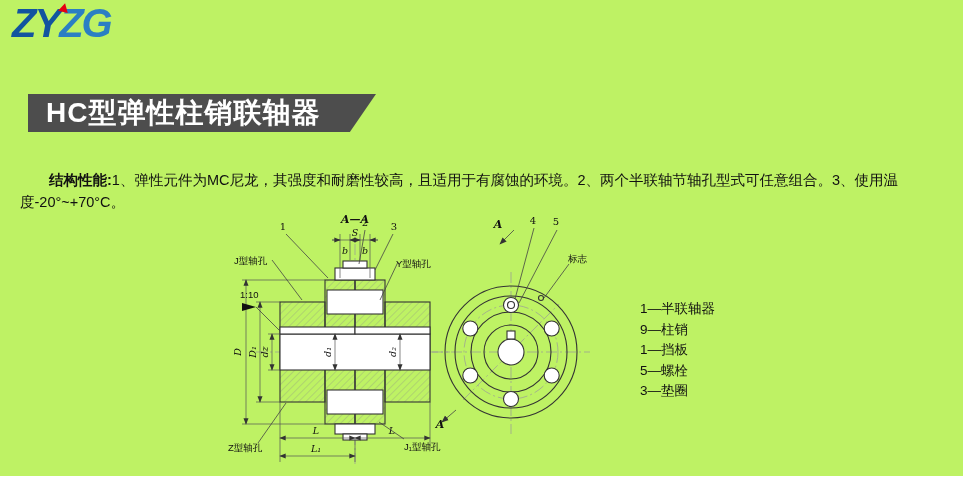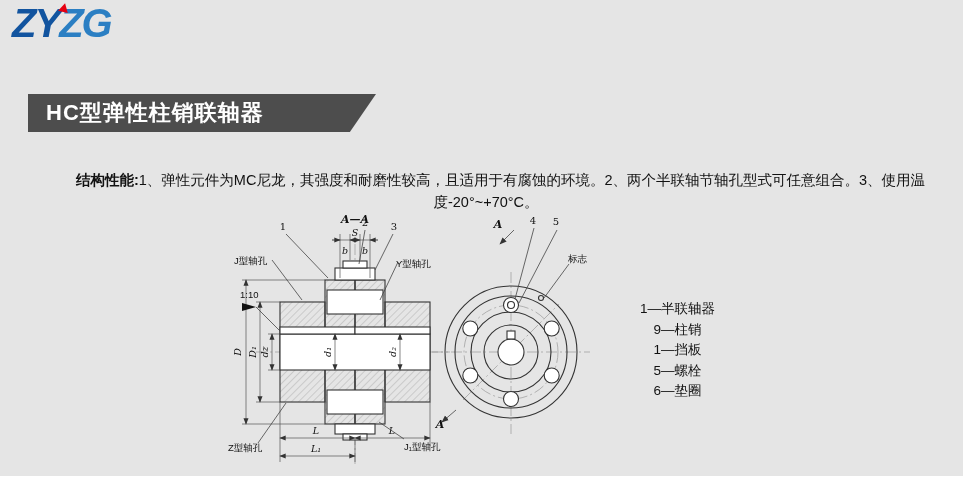--- a/index.html
+++ b/index.html
@@ -1,42 +1,42 @@
 <!DOCTYPE html>
 <html><head>
 <meta charset="utf-8">
 <style>
   * { margin:0; padding:0; box-sizing:border-box; }
   html,body { background:#ffffff; }
   body { font-family:"Liberation Sans", sans-serif; }
-  .page { position:relative; width:963px; height:476px; background:#e5e5e5; overflow:hidden;padding-left:21px; }
+  .page { position:relative; width:963px; height:476px; background:#bef264; overflow:hidden;padding-left:21px; }
 
   
   .logo { position:absolute; left:12px; top:0px; height:48px; font-style:italic; font-weight:bold;
           font-size:40px; line-height:46px; letter-spacing:-2px; cursor:pointer; }
   .logo-zy { color:#12549f; }
   .logo-zg { color:#2b7fc3; }
   .logo-accent { position:absolute; left:47px; top:3px; width:0; height:0;
                  border-left:5px solid transparent; border-right:5px solid transparent;
                  border-bottom:9px solid #e60012; transform:rotate(14deg); }
 
   
   .banner { position:absolute; left:28px; top:94px; width:348px; height:38px; background:#4d4d4d;
             clip-path:polygon(0 0, 100% 0, 92.5% 100%, 0 100%);
             display:flex; align-items:center; padding-left:18px; }
-  .banner h1 { color:#ffffff; font-size:22px; font-weight:bold; letter-spacing:1px; }
+  .banner h1 { color:#ffffff; font-size:28px; font-weight:bold; letter-spacing:1px; }
 
   
   .intro { position:absolute; left:20px; top:169px; width:932px; font-size:14.5px; line-height:22px;
-           color:#111; text-indent:2em;text-align:center; }
+           color:#111; text-indent:2em; }
   .intro b { font-weight:bold; }
 
   
   .figure-svg { position:absolute; left:228px; top:210px; }
-  .legend { position:absolute; left:640px; top:299px; font-size:13.5px; line-height:20.5px; color:#111;text-align:center; }
+  .legend { position:absolute; left:640px; top:299px; font-size:13.5px; line-height:20.5px; color:#111; }
 
   
   .cl  { stroke:#999; stroke-width:0.7; stroke-dasharray:11 3 2 3; fill:none; }
   .ol  { stroke:#333; stroke-width:1.1; fill:#fff; }
   .oln { stroke:#333; stroke-width:1.1; fill:none; }
   .hs  { stroke:#333; stroke-width:1.1; }
   .dim { stroke:#555; stroke-width:0.7; fill:none; }
   .thin{ stroke:#444; stroke-width:0.8; fill:none; }
   .dt  { font:italic 9.5px "DejaVu Serif", serif; fill:#111; }
   .num { font:10px "DejaVu Serif", serif; fill:#111; }
@@ -162,16 +162,16 @@
       <text class="sect" text-anchor="middle" x="270" y="18">A</text>
       <text class="sect" text-anchor="middle" x="212" y="218">A</text>
     </g>
   </svg>
 
   <div class="legend">
     <div>1—半联轴器</div>
     <div>9—柱销</div>
     <div>1—挡板</div>
     <div>5—螺栓</div>
-    <div>6—垫圈</div>
+    <div>3—垫圈</div>
   </div>
 
 </div>
 
 </body></html>

